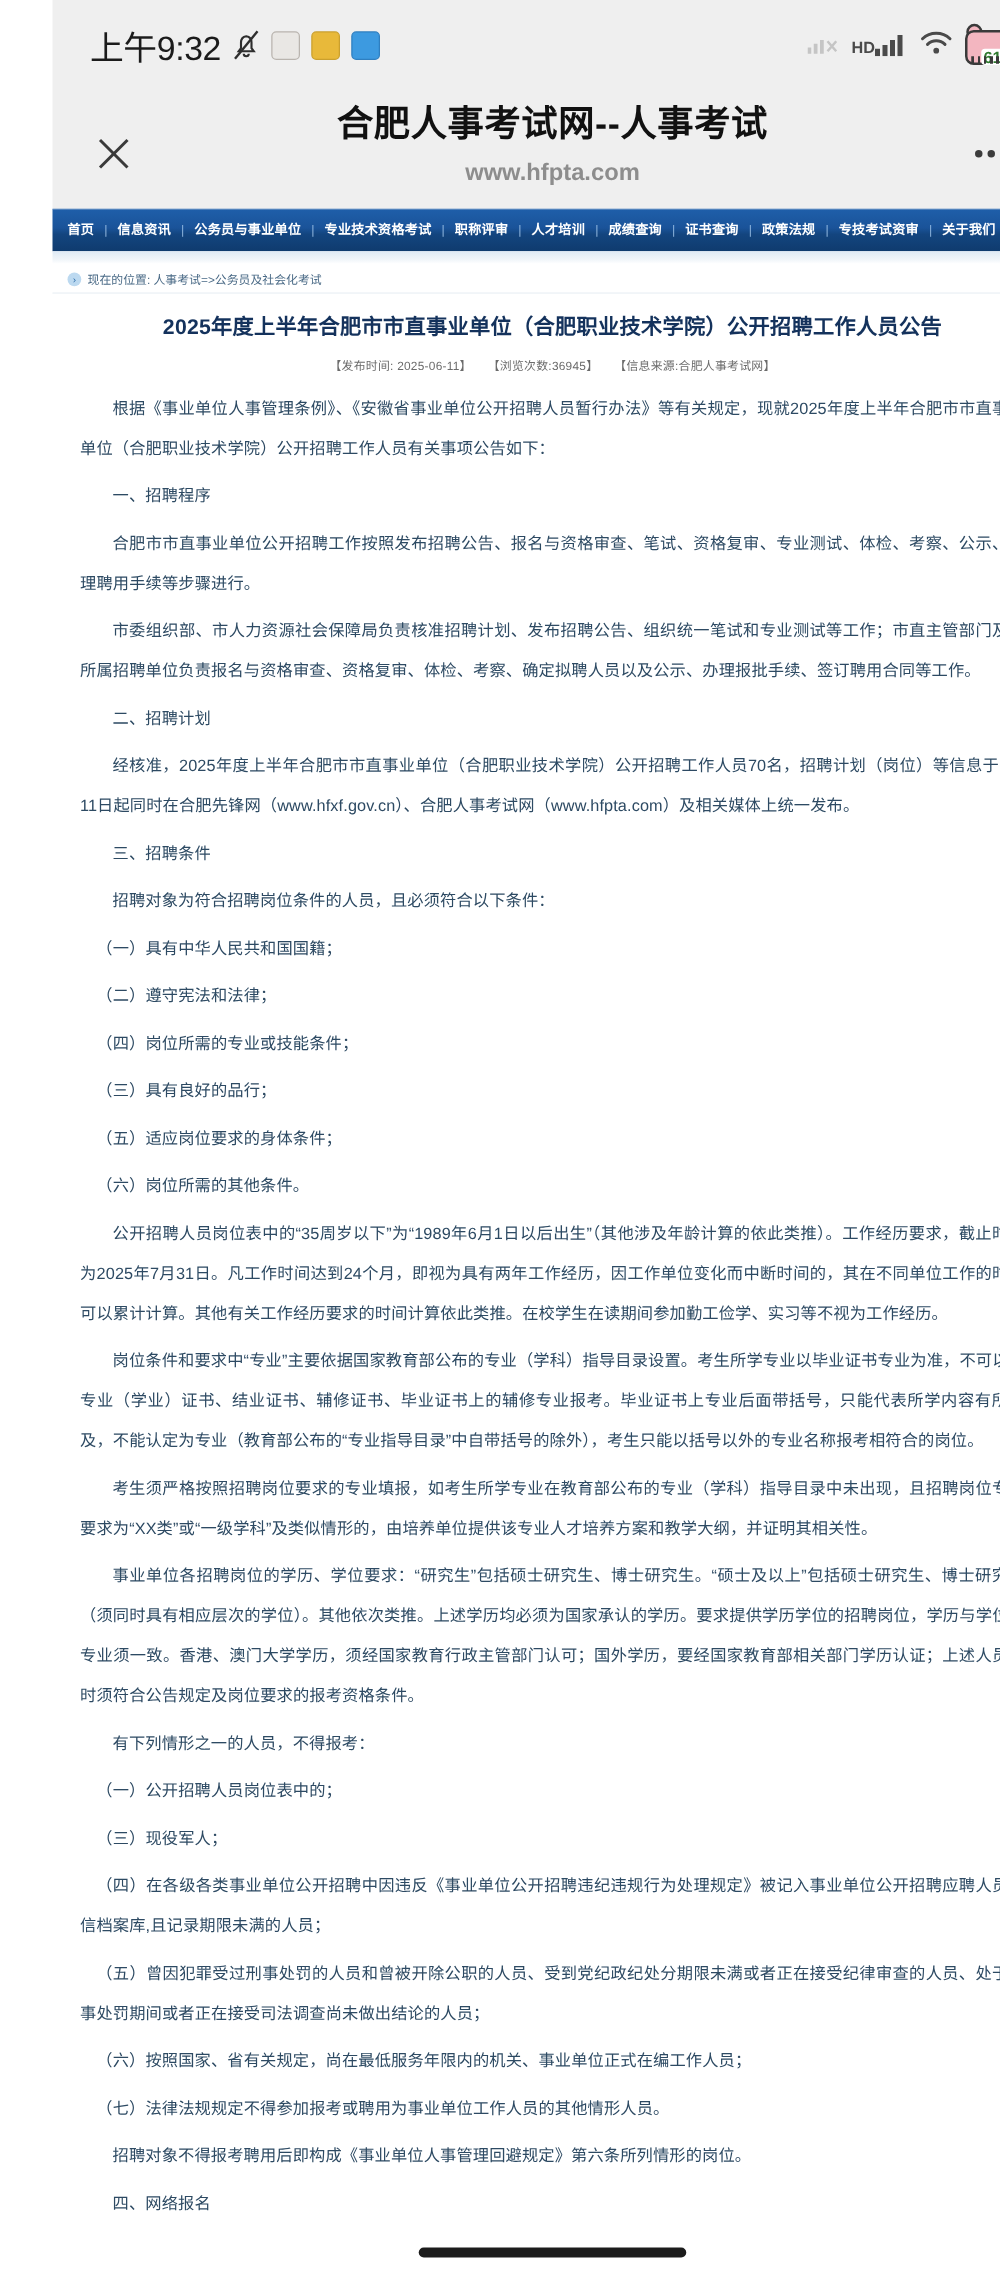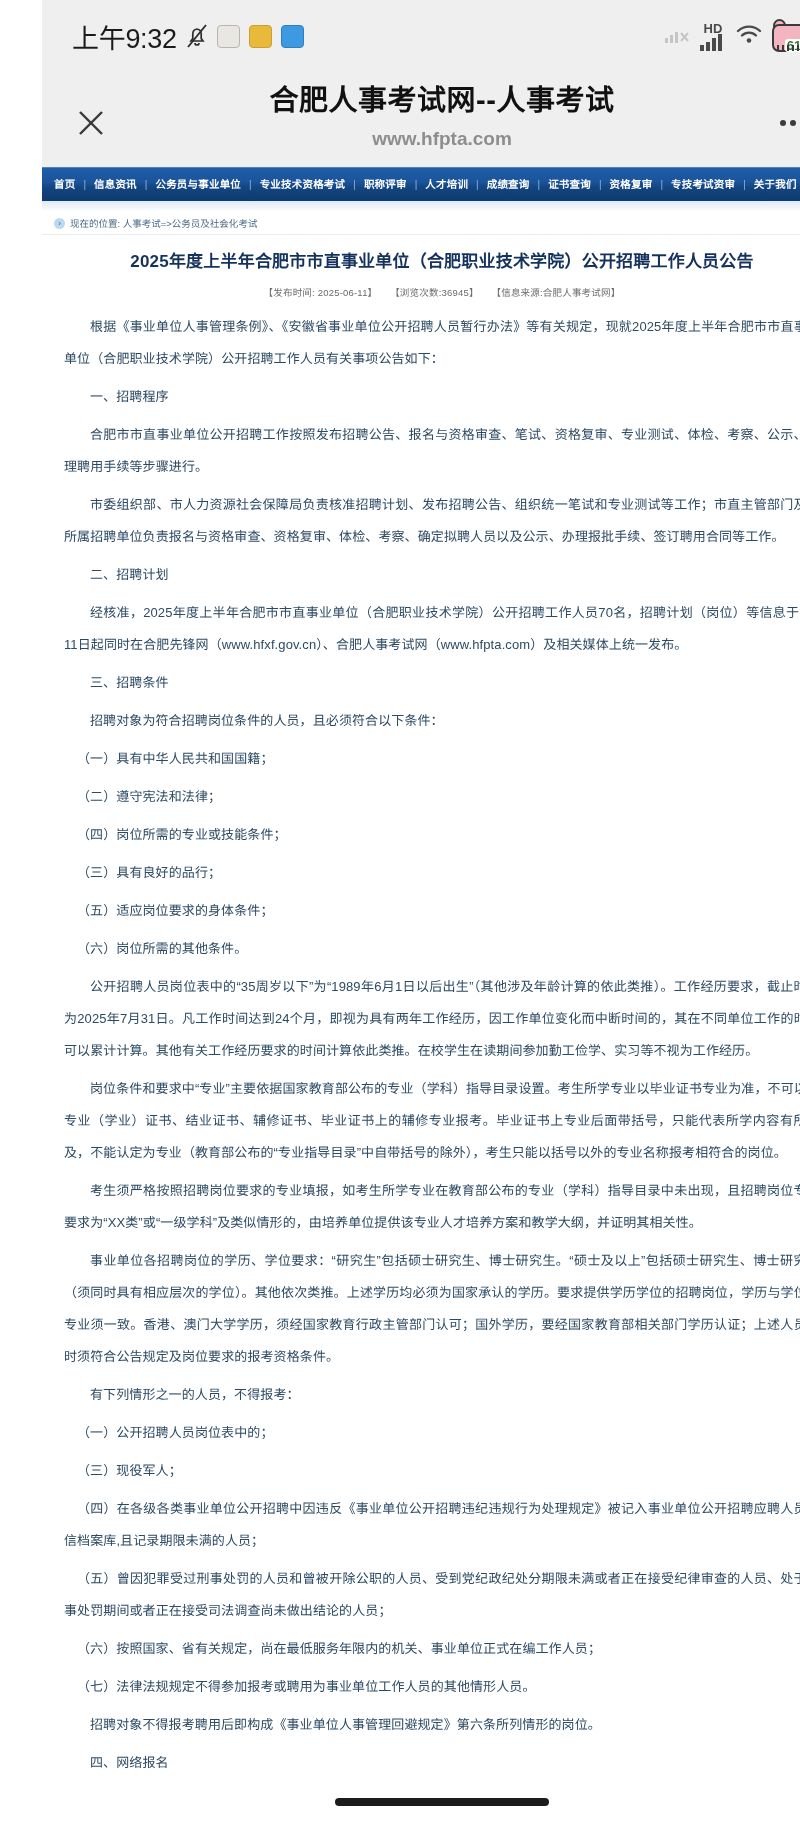--- a/index.html
+++ b/index.html
@@ -31,21 +31,21 @@
   .bell-muted { position: relative; width: 22px; height: 26px; display: inline-block; }
   .bell-muted svg { display: block; }
   .mini-icon { width: 23px; height: 23px; border-radius: 4px; display: block; }
   .mi-1 { background: #e9e7e4; border: 1.5px solid #b9b4ae; }
   .mi-2 { background: #e8b93a; border: 1.5px solid #caa02e; }
   .mi-3 { background: #3d9ae0; border: 1.5px solid #2f7fc0; }
 
   .status-right { display: flex; align-items: center; gap: 9px; }
   .sig-faded { opacity: .42; }
   .hd-badge { font-size: 13px; font-weight: bold; color: #4a4a4a; line-height: 1; margin-bottom: -2px; }
-  .sig-stack { display: flex; flex-direction: column; align-items: center; }
+  .sig-stack { display: flex; flex-direction: row; align-items: center; }
   .battery-bear {
     width: 44px; height: 32px;
     position: relative;
     display: flex; align-items: flex-end; justify-content: center;
   }
   .bear-body {
     position: absolute; inset: 4px 0 0 0;
     background: #f3b6c0; border: 2px solid #3a3a3a; border-radius: 7px;
   }
   .bear-ear {
@@ -248,21 +248,21 @@
     <span class="nav-item">专业技术资格考试</span>
     <span class="nav-sep">|</span>
     <span class="nav-item">职称评审</span>
     <span class="nav-sep">|</span>
     <span class="nav-item">人才培训</span>
     <span class="nav-sep">|</span>
     <span class="nav-item">成绩查询</span>
     <span class="nav-sep">|</span>
     <span class="nav-item">证书查询</span>
     <span class="nav-sep">|</span>
-    <span class="nav-item">资格复审</span>
+    <span class="nav-item">政策法规</span>
     <span class="nav-sep">|</span>
     <span class="nav-item">专技考试资审</span>
     <span class="nav-sep">|</span>
     <span class="nav-item">关于我们</span>
   </div>
   <div class="nav-strip"></div>
 
   <div class="breadcrumb-bar">
     <span class="bc-icon">›</span>
     <span class="bc-text">现在的位置: 人事考试=&gt;公务员及社会化考试</span>

